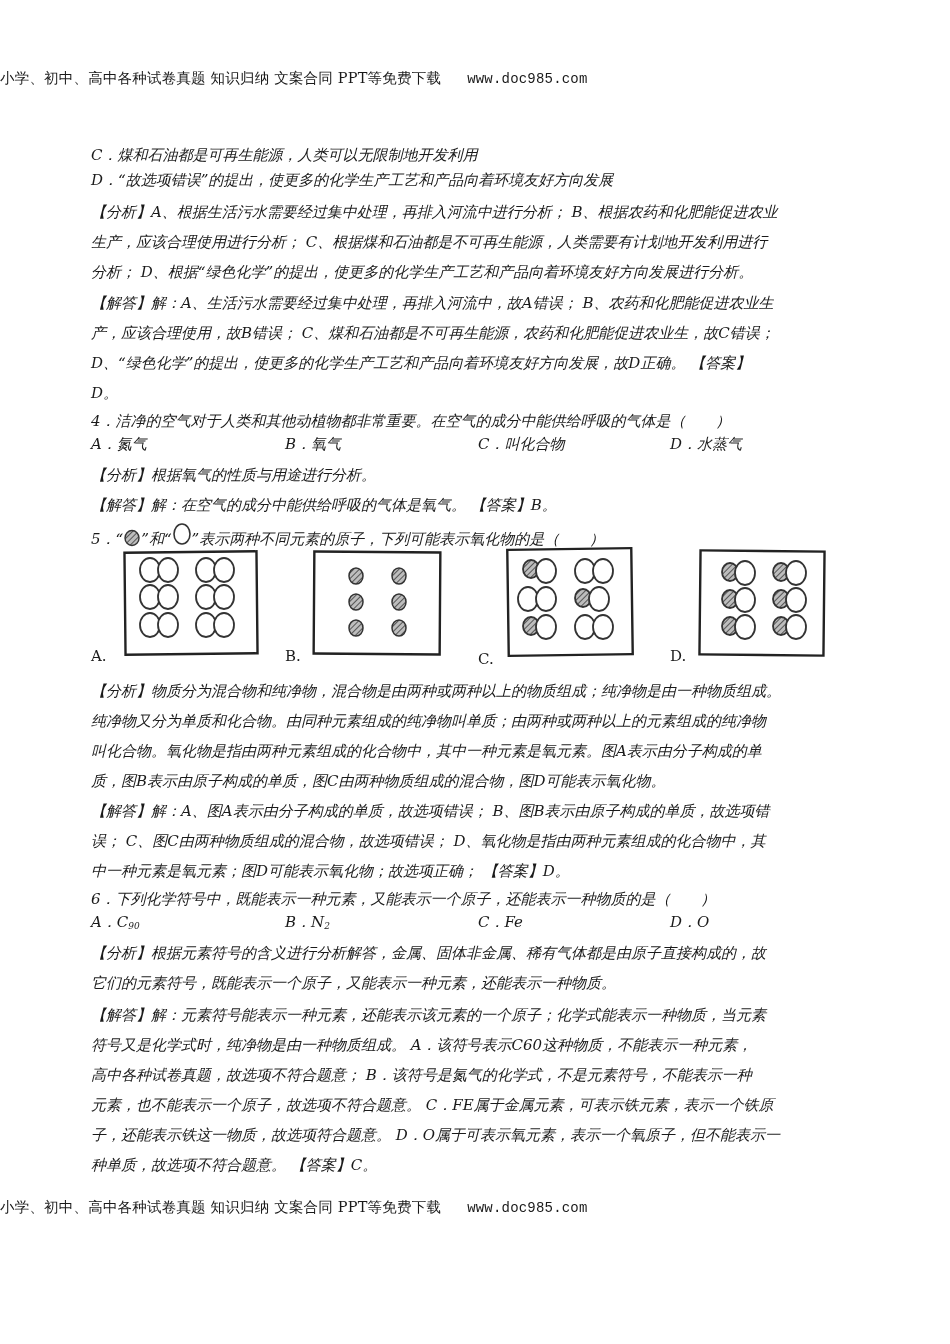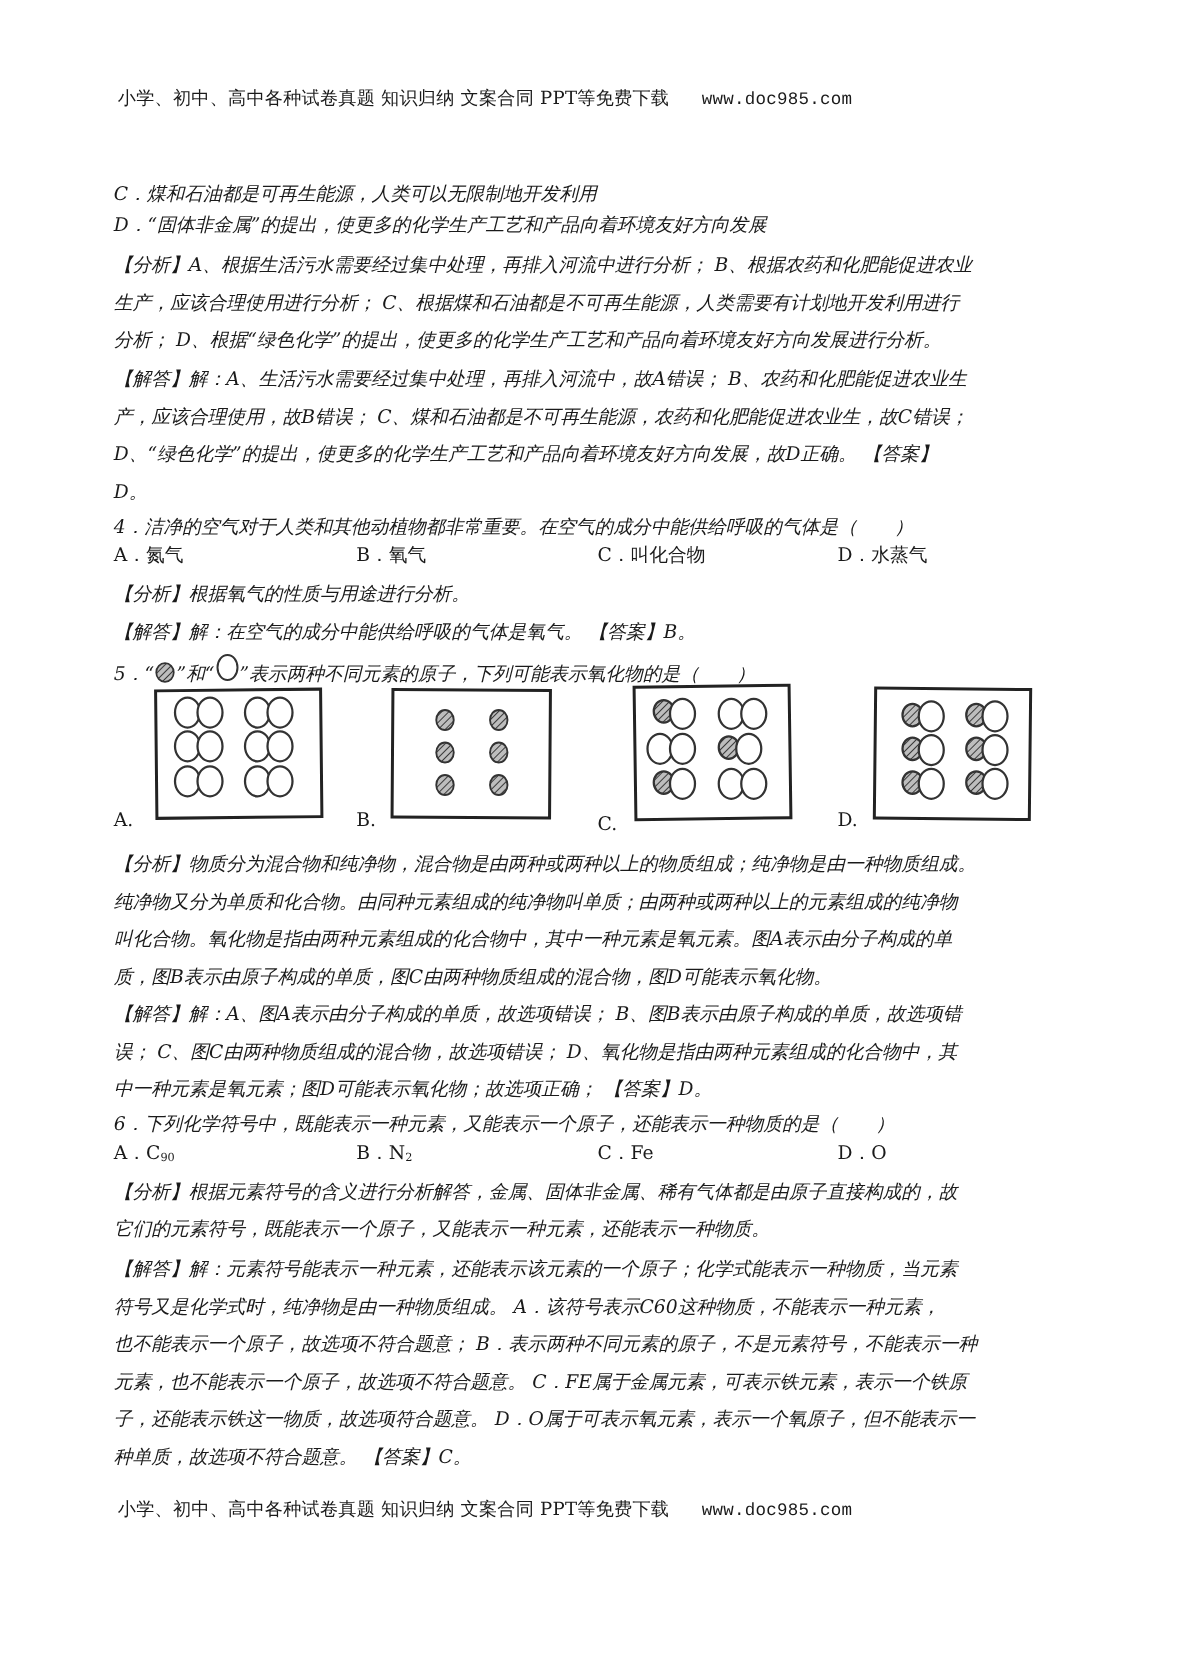--- a/index.html
+++ b/index.html
@@ -1,23 +1,23 @@
 <!DOCTYPE html>
 <html><head>
 <meta charset="utf-8">
 <style>
   html, body { margin: 0; padding: 0; background: #ffffff; }
   body { width: 950px; height: 1344px; position: relative; overflow: hidden;
          font-family: "DejaVu Serif", "Liberation Serif", serif; color: #1a1a1a; }
-  .hdr, .ftr { position: absolute; left: 0; width: 776px; text-align: center; font-size: 14.5px; letter-spacing: 0.2px; }
+  .hdr, .ftr { position: absolute; left: 0; width: 776px; font-size: 14.5px; letter-spacing: 0.2px; }
   .hdr { top: 69px; }
   .ftr { top: 1198px; }
   .hdr .url, .ftr .url { margin-left: 26px; font-family: "Liberation Mono", "DejaVu Sans Mono", monospace; font-size: 14px; }
   .line { position: absolute; left: 91px; font-size: 15px; white-space: nowrap; line-height: 18px; font-style: italic; }
-  .opt { position: absolute; font-size: 15px; white-space: nowrap; line-height: 18px; }
+  .opt { position: absolute; font-size: 15px; white-space: nowrap; line-height: 18px; font-style: italic; }
   sub { font-size: 9px; vertical-align: -2px; }
   .fig { position: absolute; }
   .fig-label { position: absolute; font-size: 15px; }
   .inline-icon { display: inline-block; vertical-align: -3px; }
 </style>
 </head>
 <body>
 
 <svg width="0" height="0" style="position:absolute">
   <defs>
@@ -26,21 +26,21 @@
       <line x1="0" y1="0" x2="0" y2="4" stroke="#3a3a3a" stroke-width="1.6"></line>
     </pattern>
   </defs>
 </svg>
 
 <div class="hdr">
   <span>小学、初中、高中各种试卷真题 知识归纳 文案合同 PPT等免费下载</span><span class="url">www.doc985.com</span>
 </div>
 
 <div class="line" style="top:146px">C．煤和石油都是可再生能源，人类可以无限制地开发利用</div>
-<div class="line" style="top:171px">D．“固体非金属”的提出，使更多的化学生产工艺和产品向着环境友好方向发展</div>
+<div class="line" style="top:171px">D．“故选项错误”的提出，使更多的化学生产工艺和产品向着环境友好方向发展</div>
 
 <div class="line" style="top:203px">【分析】A、根据生活污水需要经过集中处理，再排入河流中进行分析；  B、根据农药和化肥能促进农业</div>
 <div class="line" style="top:233px">生产，应该合理使用进行分析；  C、根据煤和石油都是不可再生能源，人类需要有计划地开发利用进行</div>
 <div class="line" style="top:263px">分析；  D、根据“绿色化学”的提出，使更多的化学生产工艺和产品向着环境友好方向发展进行分析。</div>
 
 <div class="line" style="top:294px">【解答】解：A、生活污水需要经过集中处理，再排入河流中，故A错误；  B、农药和化肥能促进农业生</div>
 <div class="line" style="top:324px">产，应该合理使用，故B错误；  C、煤和石油都是不可再生能源，农药和化肥能促进农业生，故C错误；</div>
 <div class="line" style="top:354px"> D、“绿色化学”的提出，使更多的化学生产工艺和产品向着环境友好方向发展，故D正确。  【答案】</div>
 <div class="line" style="top:384px">D。</div>
 
@@ -143,20 +143,20 @@
 <div class="opt" style="top:913px; left:91px"><span>A．C</span><sub>90</sub></div>
 <div class="opt" style="top:913px; left:285px"><span>B．N</span><sub>2</sub></div>
 <div class="opt" style="top:913px; left:478px"><span>C．Fe</span></div>
 <div class="opt" style="top:913px; left:670px"><span>D．O</span></div>
 
 <div class="line" style="top:944px">【分析】根据元素符号的含义进行分析解答，金属、固体非金属、稀有气体都是由原子直接构成的，故</div>
 <div class="line" style="top:974px">它们的元素符号，既能表示一个原子，又能表示一种元素，还能表示一种物质。</div>
 
 <div class="line" style="top:1006px">【解答】解：元素符号能表示一种元素，还能表示该元素的一个原子；化学式能表示一种物质，当元素</div>
 <div class="line" style="top:1036px">符号又是化学式时，纯净物是由一种物质组成。 A．该符号表示C60这种物质，不能表示一种元素，</div>
-<div class="line" style="top:1066px">也不能表示一个原子，故选项不符合题意；  B．表示两种不同元素的原子，不是元素符号，不能表示一种</div>
+<div class="line" style="top:1066px">高中各种试卷真题，故选项不符合题意；  B．该符号是氮气的化学式，不是元素符号，不能表示一种</div>
 <div class="line" style="top:1096px">元素，也不能表示一个原子，故选项不符合题意。  C．FE属于金属元素，可表示铁元素，表示一个铁原</div>
 <div class="line" style="top:1126px">子，还能表示铁这一物质，故选项符合题意。  D．O属于可表示氧元素，表示一个氧原子，但不能表示一</div>
 <div class="line" style="top:1156px">种单质，故选项不符合题意。  【答案】C。</div>
 
 <div class="ftr">
   <span>小学、初中、高中各种试卷真题 知识归纳 文案合同 PPT等免费下载</span><span class="url">www.doc985.com</span>
 </div>
 
 </body></html>

